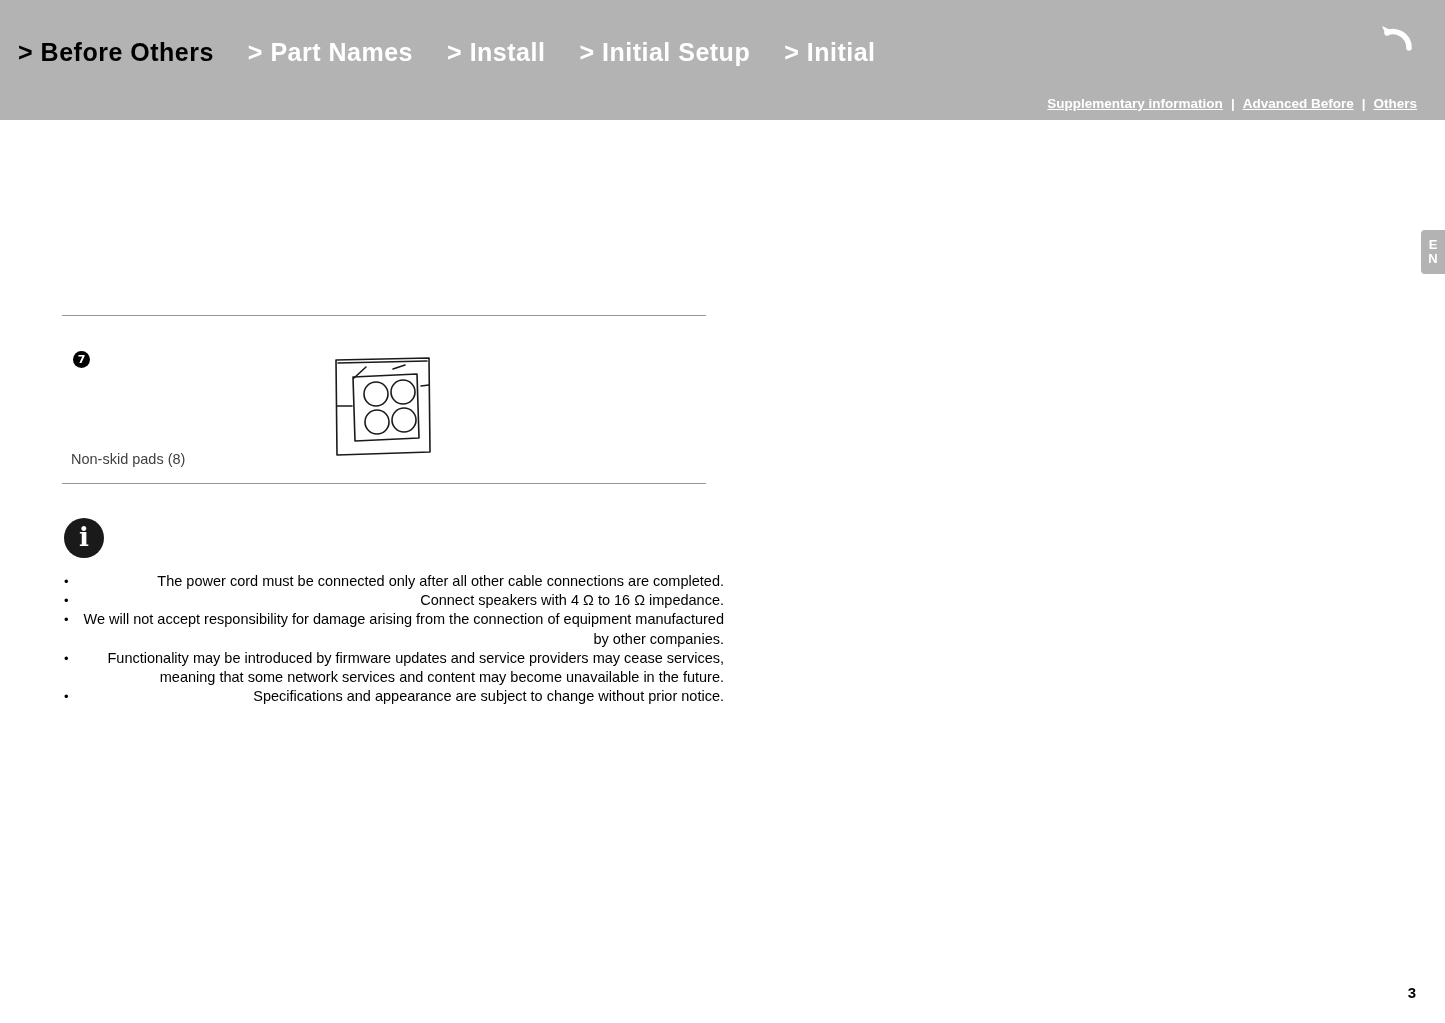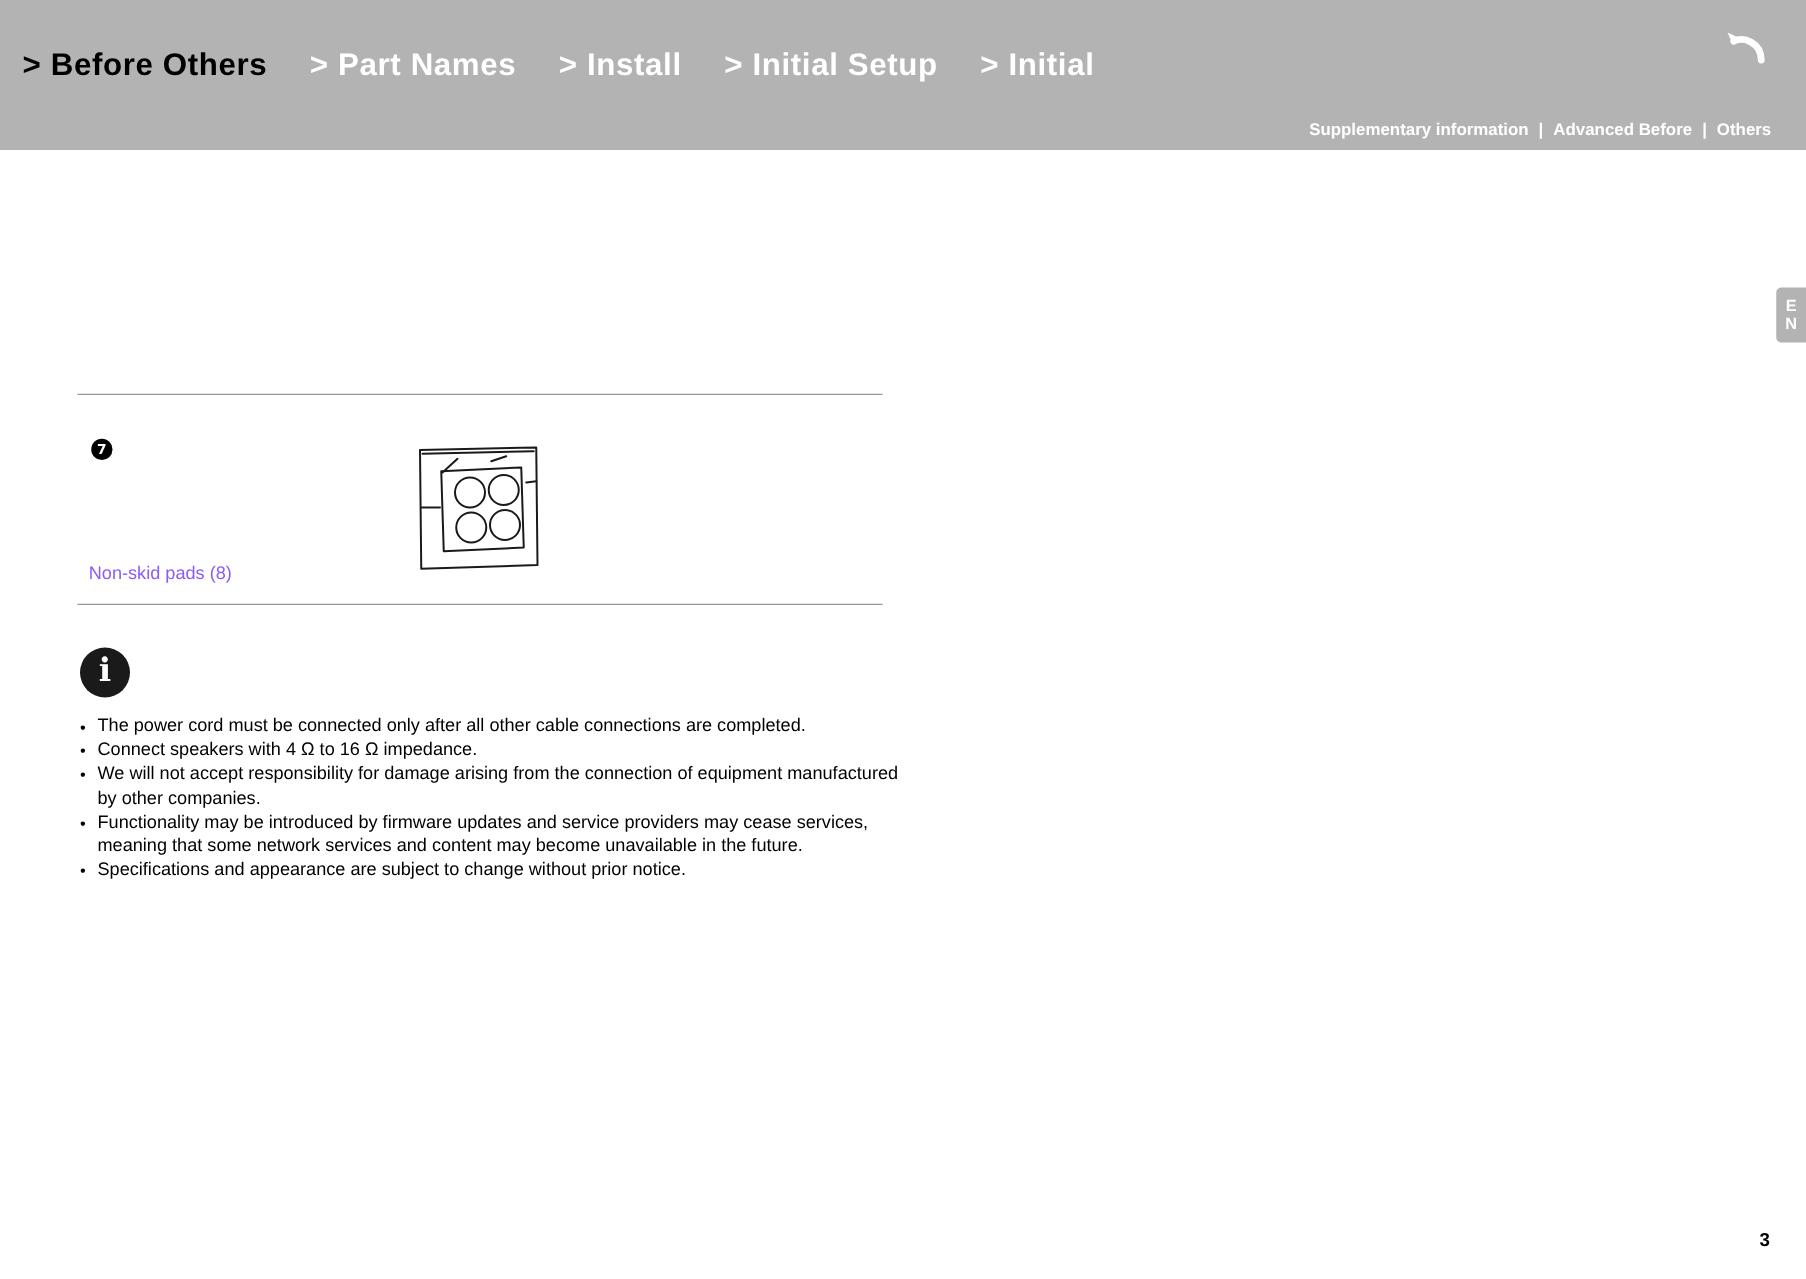--- a/index.html
+++ b/index.html
@@ -68,20 +68,21 @@
     display: flex;
     align-items: center;
   }
   .sublinks .sep {
     margin: 0 8px;
     color: #ffffff;
   }
   .sublink {
     color: #ffffff;
     white-space: nowrap;
+    text-decoration: underline;
   }
 
   
   .back-btn {
     position: absolute;
     right: 24px;
     top: 16px;
     width: 48px;
     height: 48px;
     display: flex;
@@ -150,21 +151,21 @@
     top: 236px;
     width: 100px;
     height: 102px;
   }
 
   .item-caption {
     position: absolute;
     left: 71px;
     top: 331px;
     font-size: 14.5px;
-    color: #8b5cf6;
+    color: #404040;
   }
 
   .info-icon {
     position: absolute;
     left: 64px;
     top: 398px;
     width: 40px;
     height: 40px;
     border-radius: 50%;
     background: #1a1a1a;
@@ -196,20 +197,21 @@
     margin-bottom: 0px;
   }
   .note .bullet {
     width: 14px;
     flex: 0 0 14px;
     font-size: 13px;
     line-height: 19.2px;
   }
   .note .note-text {
     flex: 1;
+    text-align: right;
   }
 
   .page-number {
     position: absolute;
     right: 29px;
     bottom: 22px;
     font-size: 15px;
     font-weight: bold;
     color: #000000;
   }

